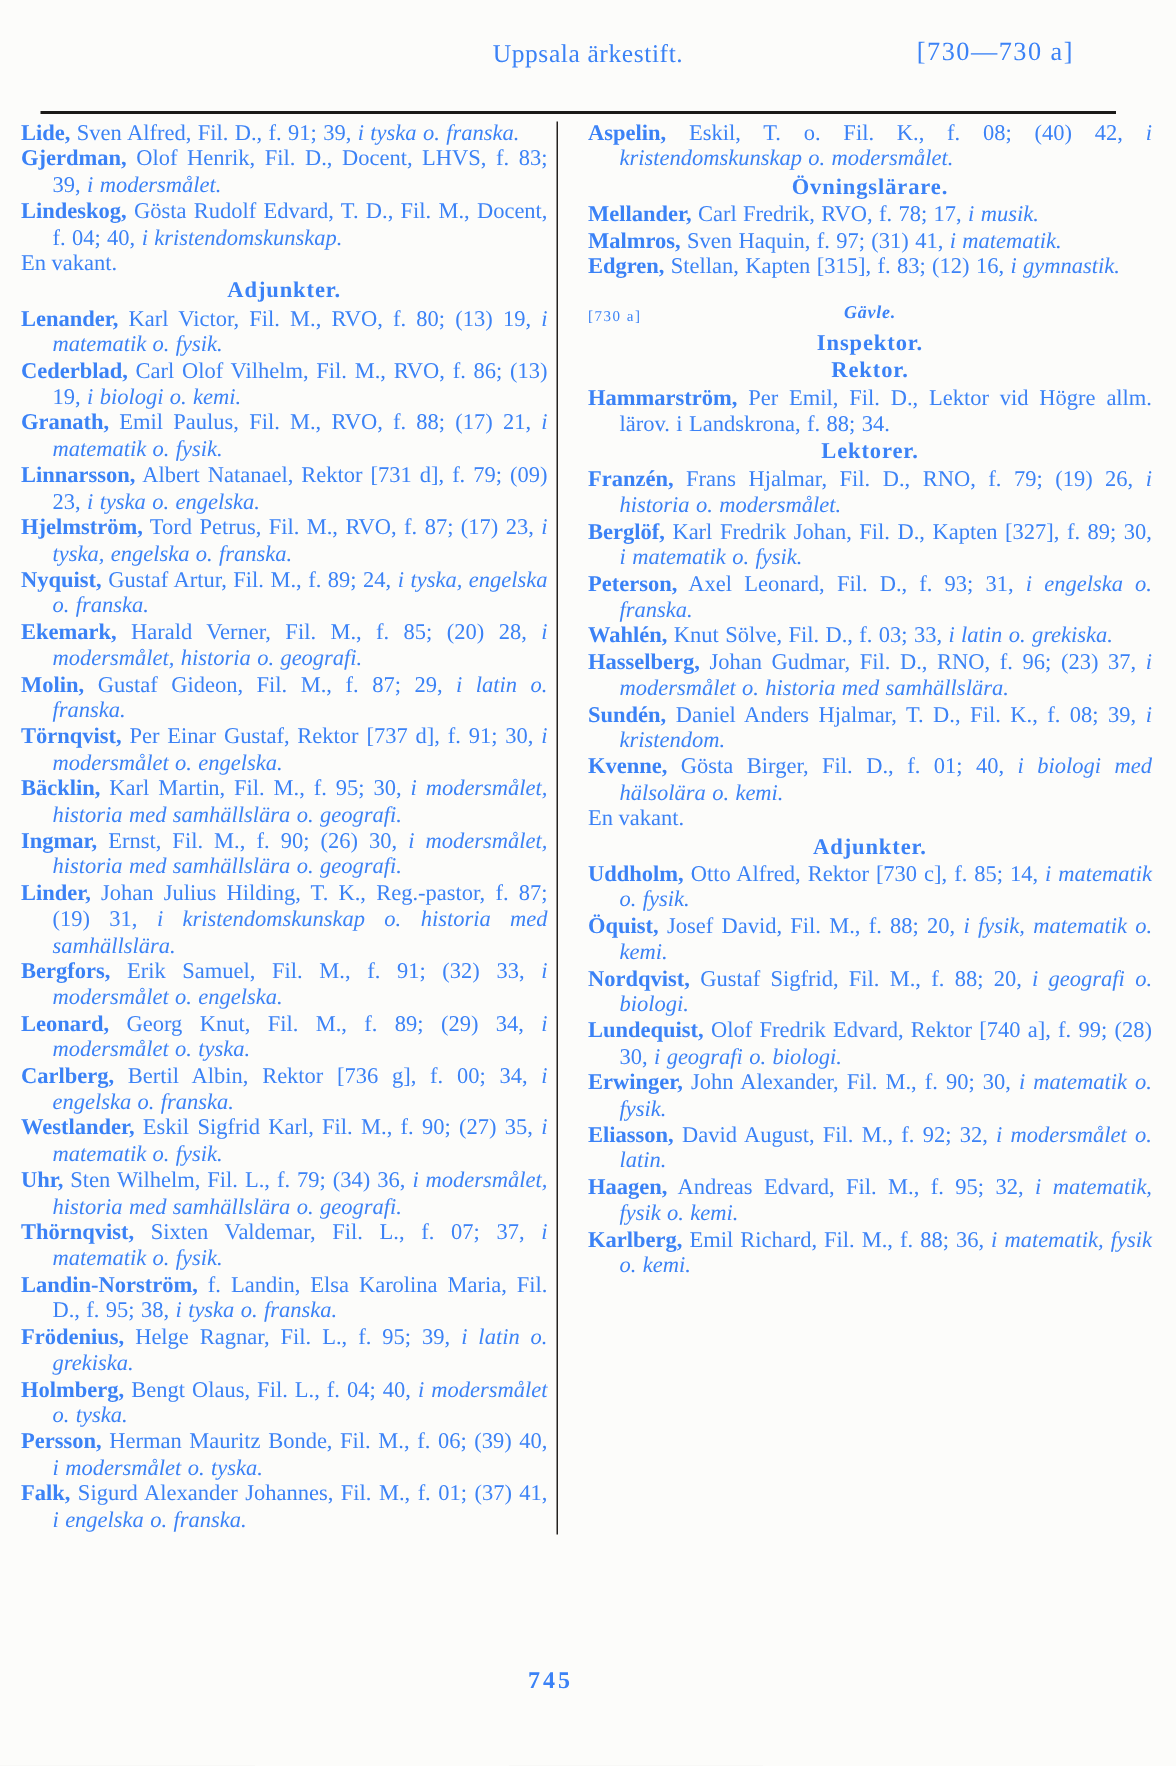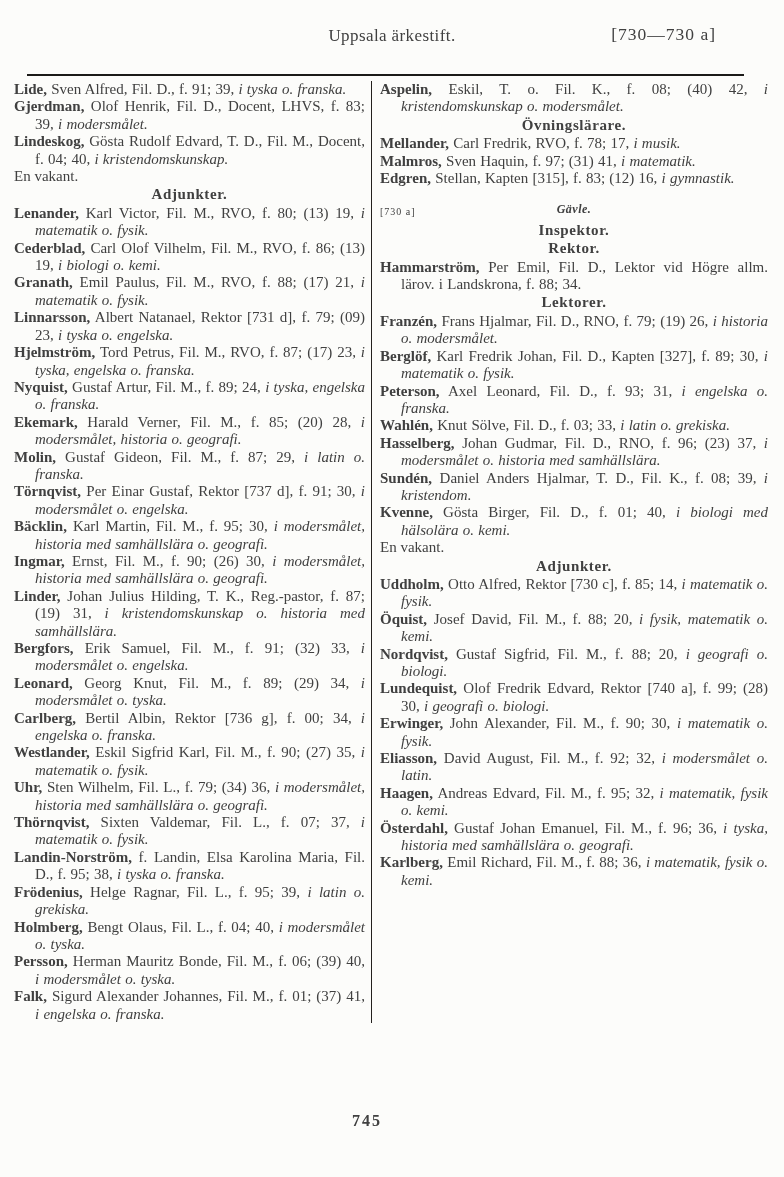--- a/index.html
+++ b/index.html
@@ -1,37 +1,37 @@
 <!DOCTYPE html>
 <html><head>
 <meta charset="utf-8">
 <style>
   html, body { margin: 0; padding: 0; background: #f6f6f3; }
   .page {
     width: 784px; height: 1177px;
     background: #fcfcfa;
-    color: #404040;
+    color: #3b82f6;
     font-family: "Liberation Serif", serif;
     position: relative;
     box-sizing: border-box;
     overflow: hidden;
   }
   .page-header { position: relative; height: 46px; padding-top: 26px; font-size: 17px; }
   .header-title { display: block; text-align: center; letter-spacing: 0.4px; }
   .header-ref { position: absolute; right: 68px; top: 24px; font-size: 17.5px; letter-spacing: 1px; }
   .rule { border-top: 2px solid #1b1a18; margin: 2px 40px 0 27px; }
   .columns {
     display: grid;
     grid-template-columns: 357px 1fr;
     margin: 5px 16px 0 14px;
     font-size: 15px;
     line-height: 17.4px;
   }
   .column-left { padding-right: 6px; }
-  .column-right { border-left: 1.5px solid #24211e; padding-left: 8px; }
+  .column-right { border-left: 1.5px solid #24211e; padding-left: 20px; }
   .entry {
     margin: 0;
     padding-left: 21px;
     text-indent: -21px;
     text-align: justify;
     word-spacing: 0.5px;
   }
   .seg-b { font-weight: bold; }
   .seg-i { font-style: italic; }
   .role-heading {
@@ -113,20 +113,19 @@
         <p class="entry"><span class="seg-b">Kvenne,</span><span class="seg-n"> Gösta Birger, Fil. D., f. 01; 40, </span><span class="seg-i">i biologi med hälsolära o. kemi.</span></p>
         <p class="plain-line">En vakant.</p>
         <p class="role-heading">Adjunkter.</p>
         <p class="entry"><span class="seg-b">Uddholm,</span><span class="seg-n"> Otto Alfred, Rektor [730 c], f. 85; 14, </span><span class="seg-i">i matematik o. fysik.</span></p>
         <p class="entry"><span class="seg-b">Öquist,</span><span class="seg-n"> Josef David, Fil. M., f. 88; 20, </span><span class="seg-i">i fysik, matematik o. kemi.</span></p>
         <p class="entry"><span class="seg-b">Nordqvist,</span><span class="seg-n"> Gustaf Sigfrid, Fil. M., f. 88; 20, </span><span class="seg-i">i geografi o. biologi.</span></p>
         <p class="entry"><span class="seg-b">Lundequist,</span><span class="seg-n"> Olof Fredrik Edvard, Rektor [740 a], f. 99; (28) 30, </span><span class="seg-i">i geografi o. biologi.</span></p>
         <p class="entry"><span class="seg-b">Erwinger,</span><span class="seg-n"> John Alexander, Fil. M., f. 90; 30, </span><span class="seg-i">i matematik o. fysik.</span></p>
         <p class="entry"><span class="seg-b">Eliasson,</span><span class="seg-n"> David August, Fil. M., f. 92; 32, </span><span class="seg-i">i modersmålet o. latin.</span></p>
         <p class="entry"><span class="seg-b">Haagen,</span><span class="seg-n"> Andreas Edvard, Fil. M., f. 95; 32, </span><span class="seg-i">i matematik, fysik o. kemi.</span></p>
-        <p class="entry"><span class="seg-b">Österdahl,</span><span class="seg-n"> Gustaf Johan Emanuel, Fil. M., f. 96; 36, </span><span class="seg-i">i tyska, historia med samhällslära o. geografi.</span></p>
         <p class="entry"><span class="seg-b">Karlberg,</span><span class="seg-n"> Emil Richard, Fil. M., f. 88; 36, </span><span class="seg-i">i matematik, fysik o. kemi.</span></p>
       </section>
   </main>
   <footer class="page-footer">
     <span>745</span>
   </footer>
 </div>
 
 </body></html>

